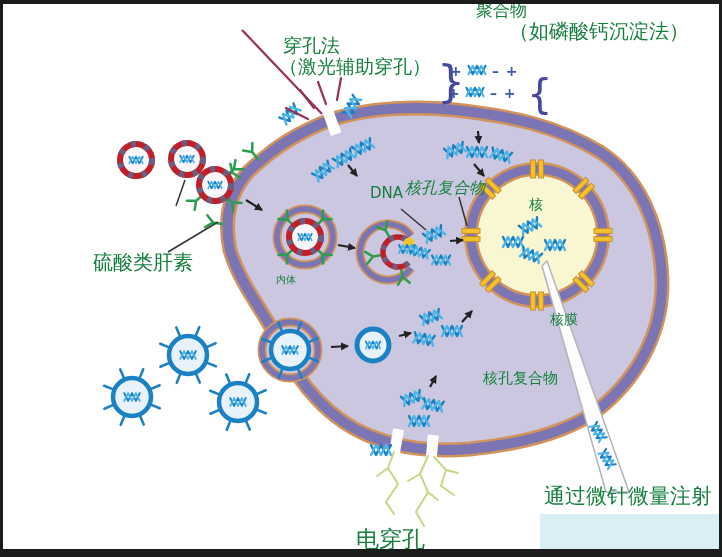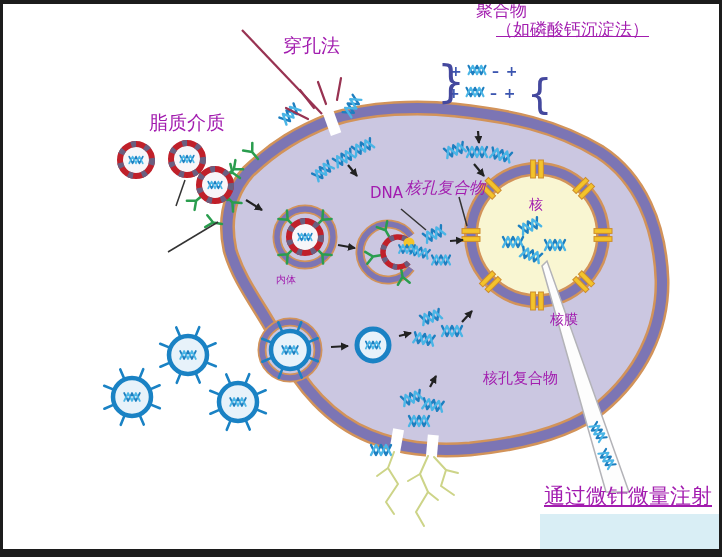--- a/index.html
+++ b/index.html
@@ -2,37 +2,37 @@
 <html><head>
 <meta charset="utf-8">
 <style>
   html,body{margin:0;padding:0;background:#888;}
   .stage{position:relative;width:722px;height:557px;background:#ffffff;overflow:hidden;
          font-family:"DejaVu Sans",sans-serif;}
   .frame{position:absolute;inset:0;border:solid #1c1c1c;border-width:4px 3px 8px 3px;
          box-sizing:border-box;pointer-events:none;z-index:12;}
   #scene{position:absolute;left:0;top:0;z-index:2;}
   .cyanbox{position:absolute;left:540px;top:514px;width:179px;height:35px;background:#d9eef5;z-index:1;}
-  .lbl{position:absolute;color:#a21caf;white-space:nowrap;line-height:1.15;z-index:6;}
+  .lbl{position:absolute;color:#15803d;white-space:nowrap;line-height:1.15;z-index:6;}
   .l-polymer{left:476px;top:1px;font-size:17px;}
-  .l-polymer-sub{left:496px;top:20px;font-size:17px;text-decoration:underline;}
+  .l-polymer-sub{left:509px;top:20px;font-size:20px;}
   .l-perforation{left:283px;top:35px;font-size:19px;}
   .l-perforation-sub{left:279px;top:56px;font-size:19px;}
   .l-lipid{left:149px;top:112px;font-size:19px;}
   .l-lipodna{left:2px;top:206px;font-size:20px;}
   .l-heparan{left:93px;top:251px;font-size:20px;}
   .l-endosome{left:276px;top:274px;font-size:10px;}
   .l-dna{left:370px;top:185px;font-size:15px;}
   .l-npc{left:405px;top:179px;font-size:16px;font-style:italic;}
   .l-nucleus{left:529px;top:196px;font-size:14px;}
   .l-nucmem{left:520px;top:311px;font-size:14px;margin-left:30px;}
   .l-cytosol{left:483px;top:370px;font-size:15px;}
   .l-virus{left:111px;top:438px;font-size:21px;}
   .l-electro{left:356px;top:526px;font-size:23px;}
-  .l-micro{left:544px;top:484px;font-size:21px;text-decoration:underline;}
+  .l-micro{left:544px;top:484px;font-size:21px;}
 </style>
 </head>
 <body>
 
 <div class="stage">
 
   <svg id="scene" width="722" height="557" viewBox="0 0 722 557">
     <defs>
       <g id="dna-sym">
         <path d="M-10,-5 L-5,5 L0,-5 L5,5 L10,-5" fill="none" stroke="#1d7fc0" stroke-width="2.4" stroke-linecap="round" stroke-linejoin="round"></path>
@@ -210,23 +210,25 @@
       <use href="#dna-sym" transform="translate(475 92) rotate(0) scale(0.85)"></use>
       <text x="437" y="97" fill="#44489e" font-size="44" font-family="DejaVu Sans, sans-serif">}</text>
       <text x="527" y="108" fill="#44489e" font-size="40" font-family="DejaVu Sans, sans-serif">{</text>
     </svg>
 
   <div class="cyanbox"></div>
 
   <div class="lbl l-polymer">聚合物</div>
   <div class="lbl l-polymer-sub">（如磷酸钙沉淀法）</div>
   <div class="lbl l-perforation">穿孔法</div>
-  <div class="lbl l-lipid">脂质介质</div>
+  <div class="lbl l-perforation-sub">（激光辅助穿孔）</div>
+  <div class="lbl l-heparan">硫酸类肝素</div>
   <div class="lbl l-endosome">内体</div>
   <div class="lbl l-dna">DNA</div>
   <div class="lbl l-npc">核孔复合物</div>
   <div class="lbl l-nucleus">核</div>
   <div class="lbl l-nucmem">核膜</div>
   <div class="lbl l-cytosol">核孔复合物</div>
+  <div class="lbl l-electro">电穿孔</div>
   <div class="lbl l-micro">通过微针微量注射</div>
 
   <div class="frame"></div>
 </div>
 
 </body></html>

